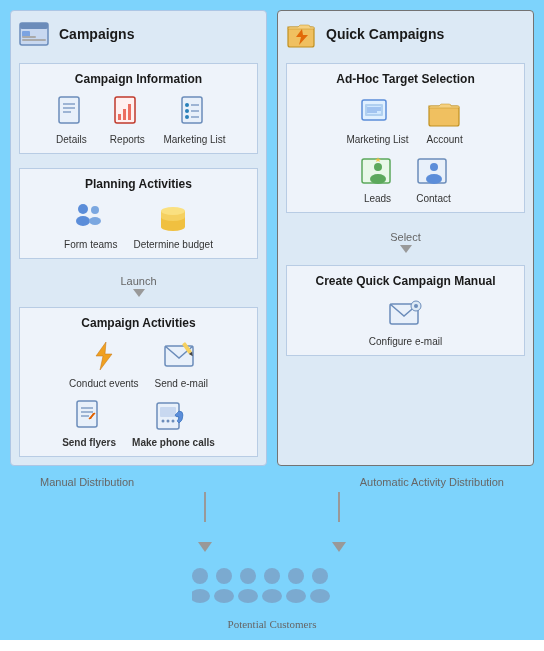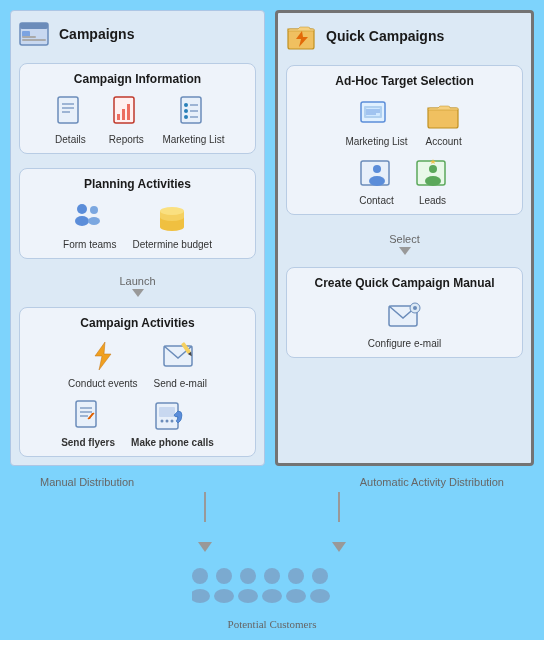--- a/index.html
+++ b/index.html
@@ -39,21 +39,21 @@
     }
 
     .section-header-title {
       font-size: 14px;
       font-weight: 600;
       color: #1a1a1a;
     }
 
     .inner-box {
       border: 1px solid #b8cce4;
-      border-radius: 8px;
+      border-radius: 0;
       background: #eef3fa;
       padding: 8px;
       margin-bottom: 6px;
     }
 
     .inner-box:last-child {
       margin-bottom: 0;
     }
 
     .inner-box-title {
@@ -179,21 +179,21 @@
 
     
     .outer-left {
       border: 1px solid #adc6e5;
       border-radius: 4px;
       background: #dce9f5;
       padding: 8px;
     }
 
     .outer-right {
-      border: 3px solid #737373;
+      border: 1px solid #737373;
       border-radius: 4px;
       background: #dce9f5;
       padding: 8px;
     }
 
     .select-arrow {
       text-align: center;
       font-size: 11px;
       color: #666;
       padding: 4px 0;
@@ -413,40 +413,40 @@
               </svg>
             </div>
             <span>Account</span>
           </div>
         </div>
         <div class="icons-row" style="margin-top:8px;">
 
           <div class="icon-item">
             <div class="icon-box">
               <svg width="36" height="32" viewBox="0 0 36 32">
-                <rect x="2" y="4" width="28" height="24" rx="2" fill="#e8f0fa" stroke="#6b8cba" stroke-width="1.5"></rect>
-
-                <circle cx="18" cy="12" r="4" fill="#5b8dd9"></circle>
-                <ellipse cx="18" cy="24" rx="8" ry="5" fill="#5b8dd9"></ellipse>
-              </svg>
-            </div>
-            <span>Contact</span>
-          </div>
-
-          <div class="icon-item">
-            <div class="icon-box">
-              <svg width="36" height="32" viewBox="0 0 36 32">
                 <rect x="2" y="4" width="28" height="24" rx="2" fill="#e8f8e8" stroke="#5ba85b" stroke-width="1.5"></rect>
 
                 <circle cx="18" cy="12" r="4" fill="#5ba85b"></circle>
                 <ellipse cx="18" cy="24" rx="8" ry="5" fill="#5ba85b"></ellipse>
                 <polygon points="18,2 19.5,6 24,6 20.5,8.5 22,12 18,10 14,12 15.5,8.5 12,6 16.5,6" fill="#f0c040" opacity="0.9" transform="scale(0.5) translate(18,2)"></polygon>
               </svg>
             </div>
             <span>Leads</span>
+          </div>
+
+          <div class="icon-item">
+            <div class="icon-box">
+              <svg width="36" height="32" viewBox="0 0 36 32">
+                <rect x="2" y="4" width="28" height="24" rx="2" fill="#e8f0fa" stroke="#6b8cba" stroke-width="1.5"></rect>
+
+                <circle cx="18" cy="12" r="4" fill="#5b8dd9"></circle>
+                <ellipse cx="18" cy="24" rx="8" ry="5" fill="#5b8dd9"></ellipse>
+              </svg>
+            </div>
+            <span>Contact</span>
           </div>
         </div>
       </div>
 
       <div class="select-arrow">Select</div>
 
       <div class="inner-box">
         <div class="inner-box-title">Create Quick Campaign Manual</div>
         <div class="icons-row">
 

